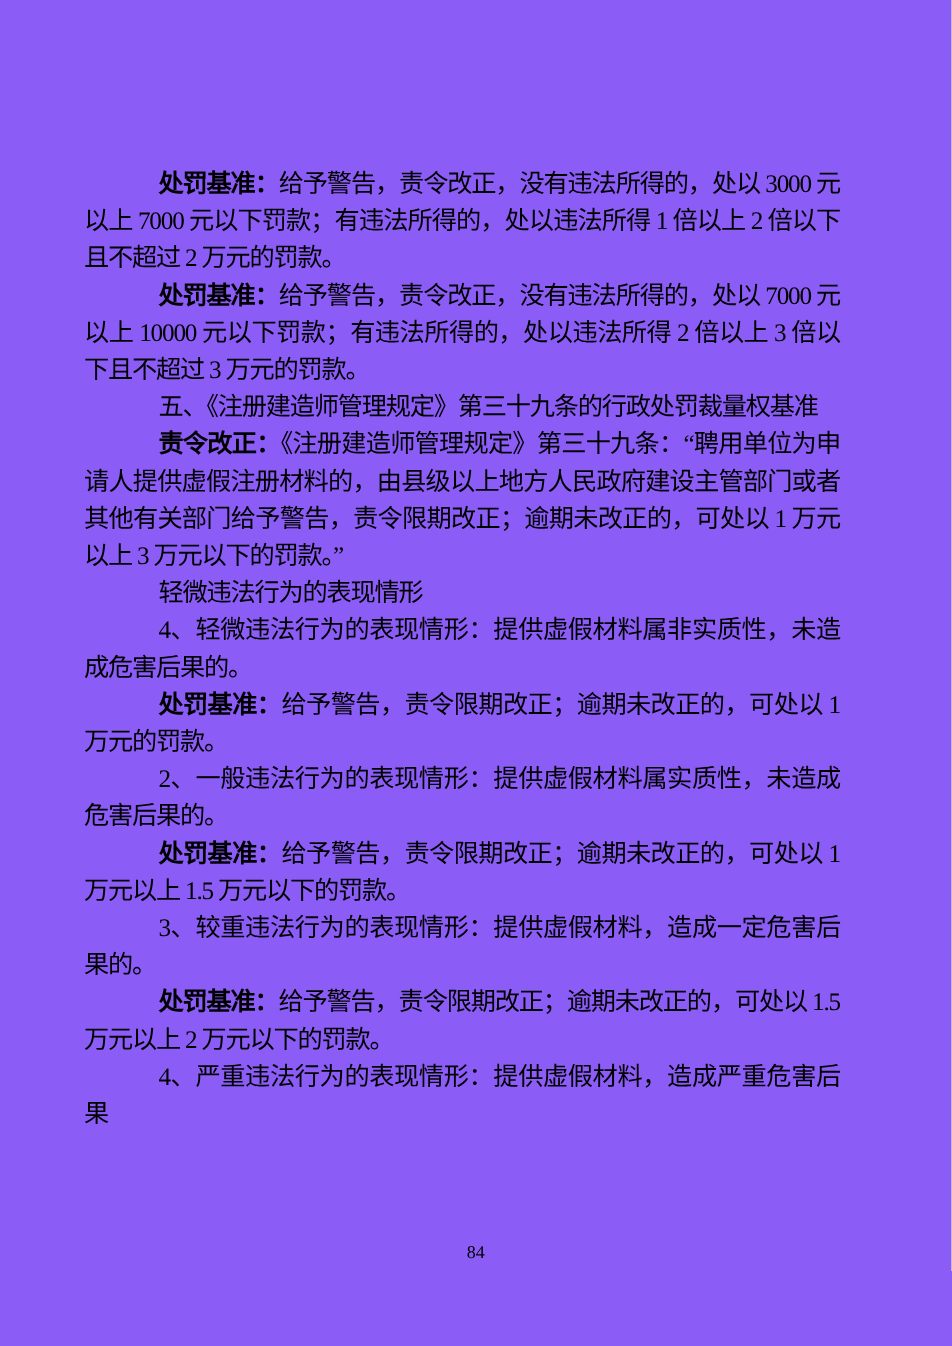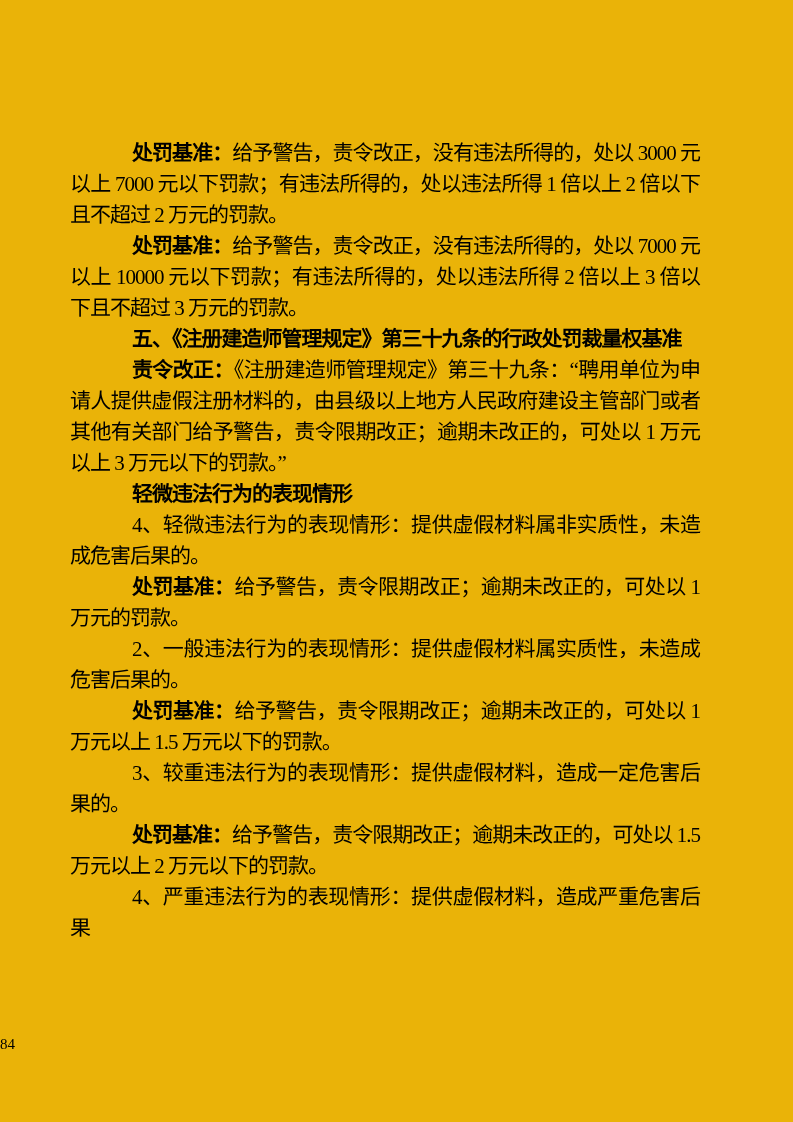--- a/index.html
+++ b/index.html
@@ -11,49 +11,50 @@
   body {
     width: 793px;
     height: 1122px;
     font-family: "Liberation Serif", "DejaVu Serif", serif;
     color: #000000;
   }
   .page {
     position: relative;
     width: 793px;
     height: 1122px;
-    background: #eab308;
+    background: #8b5cf6;
     overflow: hidden;
   }
   .content {
     position: absolute;
     left: 70px;
     top: 138px;
     width: 630px;
   }
   .para {
     margin: 0;
     font-size: 21px;
     line-height: 31px;
     letter-spacing: -1px;
     text-align: justify;
     text-indent: 62px;
     word-break: break-all;
   }
   .para.heading {
-    font-weight: bold;
+    font-weight: normal;
   }
   .para .lead {
     font-weight: bold;
   }
   .footer {
     position: absolute;
     left: 0;
     top: 1036px;
     width: 100%;
+    text-align: center;
     font-size: 15px;
     letter-spacing: 0;
     color: #000000;
   }
 </style>
 </head>
 <body>
 
 <div class="page">
   <div class="content">

